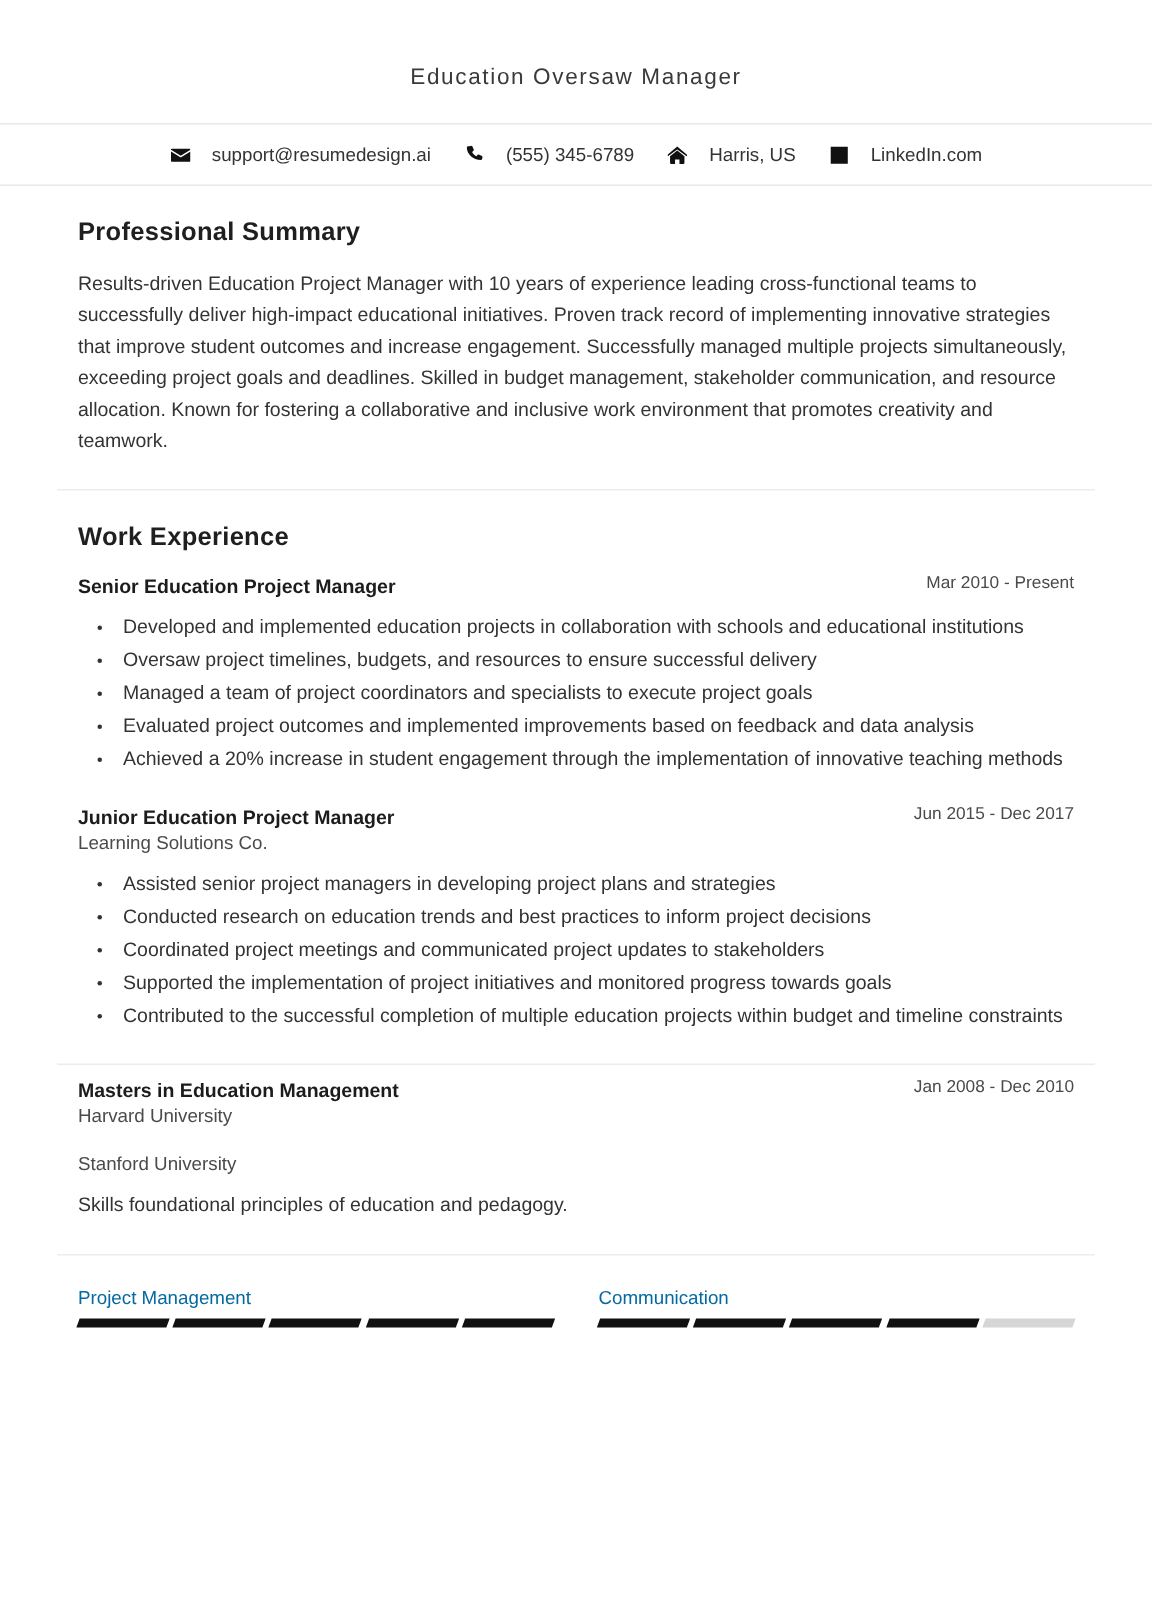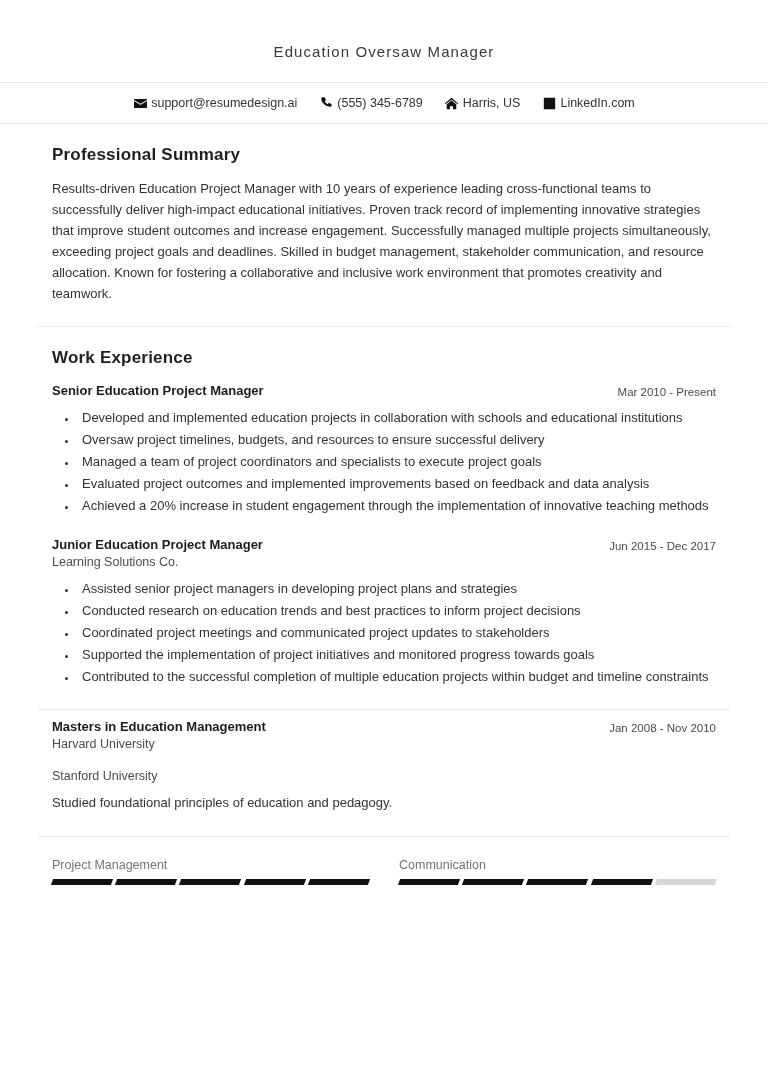--- a/index.html
+++ b/index.html
@@ -50,21 +50,21 @@
     padding: 13px 40px;
     display: flex;
     justify-content: center;
     align-items: center;
     gap: 22px;
     flex-wrap: wrap;
   }
   .contact-item {
     display: flex;
     align-items: center;
-    gap: 4px;
+    gap: 14px;
     font-size: 12.5px;
     color: #333333;
     white-space: nowrap;
   }
   .contact-item .ico {
     display: inline-flex;
     align-items: center;
     justify-content: center;
     width: 14px;
     height: 14px;
@@ -99,21 +99,21 @@
     padding: 7px 14px 22px 14px;
   }
 
   
   .entry {
     padding: 9px 14px 0 14px;
   }
   .entry-head {
     display: flex;
     justify-content: space-between;
-    align-items: flex-end;
+    align-items: flex-start;
     gap: 16px;
   }
   .entry-role {
     font-size: 13px;
     font-weight: bold;
     color: #1c1c1c;
   }
   .entry-date {
     font-size: 11.5px;
     color: #4a4a4a;
@@ -156,21 +156,21 @@
     grid-template-columns: 1fr 1fr;
     column-gap: 30px;
     row-gap: 0;
     padding: 8px 14px 10px 14px;
   }
   .skill {
     padding-top: 13px;
   }
   .skill-name {
     font-size: 12.5px;
-    color: #737373;
+    color: #0369a1;
     margin-bottom: 7px;
   }
   .skill-bar {
     display: flex;
     gap: 4px;
     height: 6px;
   }
   .seg {
     flex: 1 1 0;
     height: 6px;
@@ -265,27 +265,27 @@
       </div>
   </div>
 
   <div class="divider"></div>
 
   <div class="section">
     <div class="edu-list" id="education-list">
         <div class="entry">
           <div class="entry-head">
             <div class="entry-role">Masters in Education Management</div>
-            <div class="entry-date">Jan 2008 - Nov 2010</div>
+            <div class="entry-date">Jan 2008 - Dec 2010</div>
           </div>
           <div class="entry-org">Harvard University</div>
         </div>
         <div class="entry">
           <div class="entry-org">Stanford University</div>
-          <div class="entry-desc">Studied foundational principles of education and pedagogy.</div>
+          <div class="entry-desc">Skills foundational principles of education and pedagogy.</div>
         </div>
       </div>
   </div>
 
   <div class="divider"></div>
 
   <div class="section">
     <div class="skills-grid" id="skills-grid">
         <div class="skill">
           <div class="skill-name">Project Management</div>

